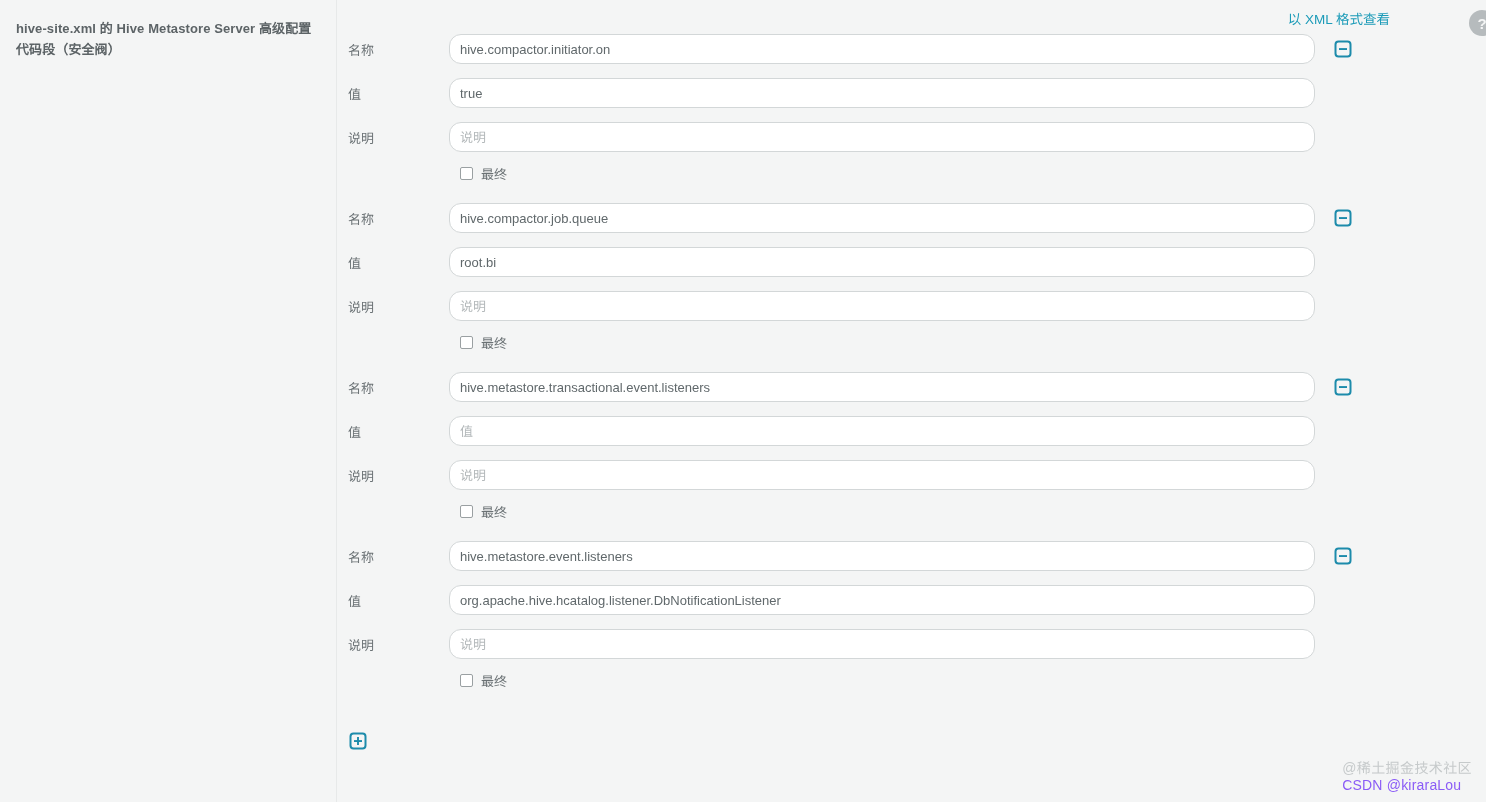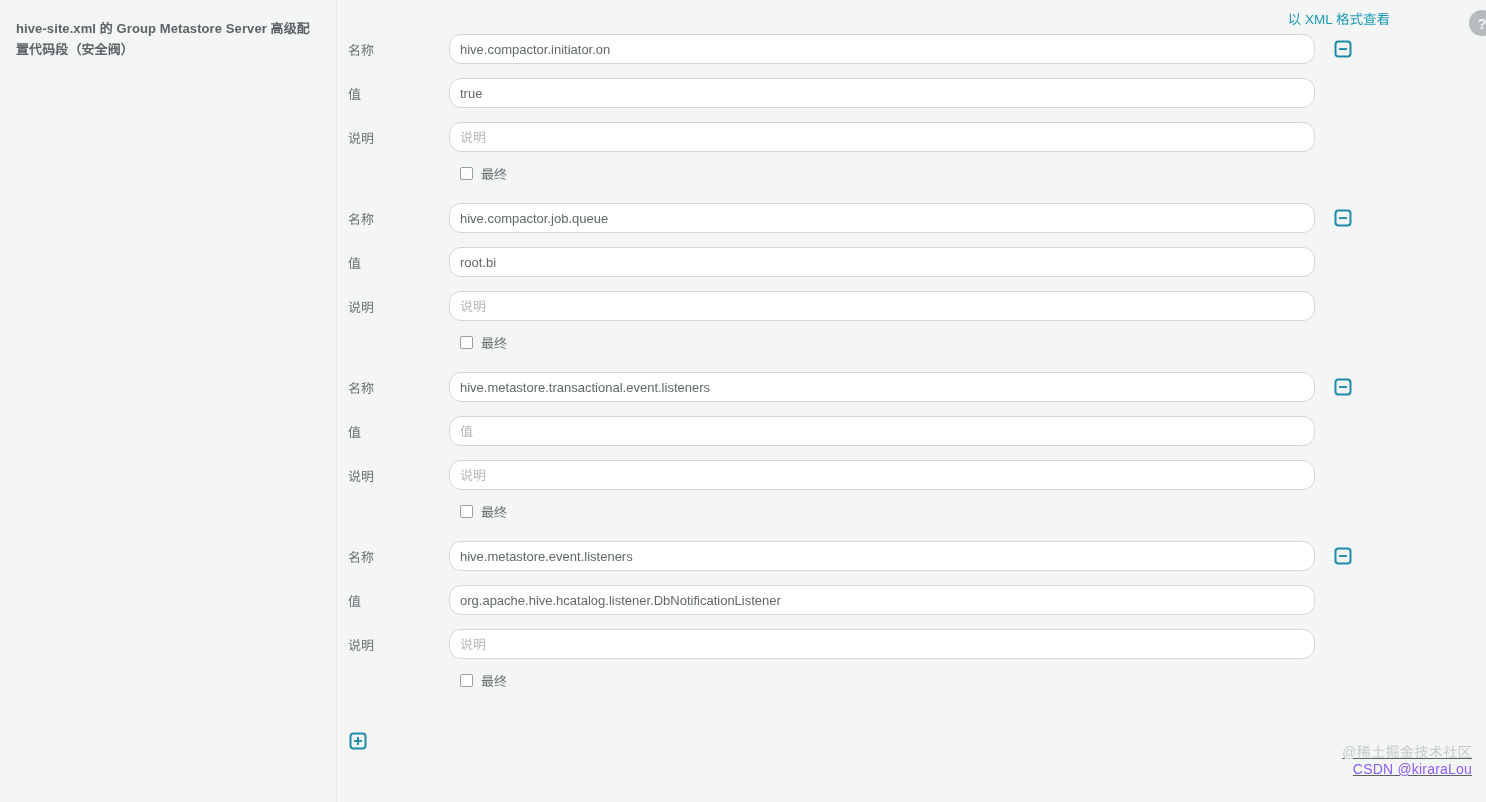--- a/index.html
+++ b/index.html
@@ -202,26 +202,25 @@
     border: none;
     padding: 0;
     line-height: 0;
     display: inline-block;
   }
 
   
   .watermark {
     position: absolute;
     right: 14px;
-    bottom: 24px;
-    text-align: right;
+    bottom: 8px;
+    text-align: left;
     pointer-events: none;
     user-select: none;
     z-index: 30;
-    text-decoration: underline;
   }
   .wm-line1 {
     font-size: 14px;
     color: #c6cacb;
     letter-spacing: 0.4px;
     line-height: 17px;
   }
   .wm-line2 {
     font-size: 14px;
     color: #8b5cf6;
@@ -230,21 +229,21 @@
   }
 </style>
 </head>
 <body>
 
 <div class="help-badge">?</div>
 
 <div class="page">
 
   <div class="left-pane">
-    <div class="left-title">hive-site.xml 的 Group Metastore Server 高级配置代码段（安全阀）</div>
+    <div class="left-title">hive-site.xml 的 Hive Metastore Server 高级配置代码段（安全阀）</div>
   </div>
 
   <div class="right-pane">
 
 
     <div class="xml-link-row">
       <a class="xml-link" href="#">以 XML 格式查看</a>
     </div>
 
     <div class="entries" id="entries">

